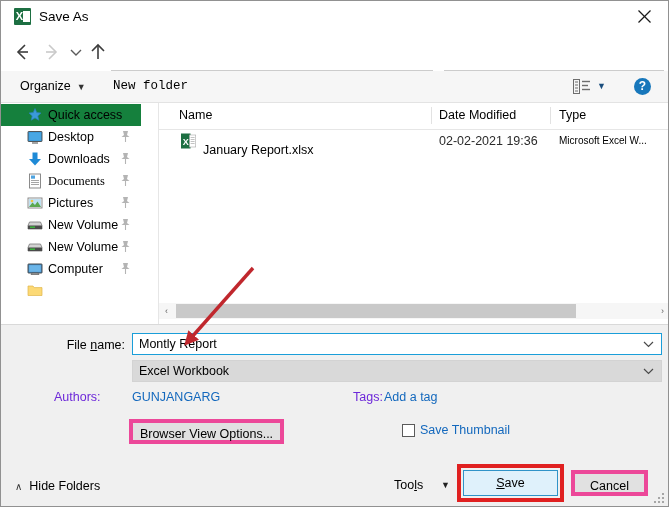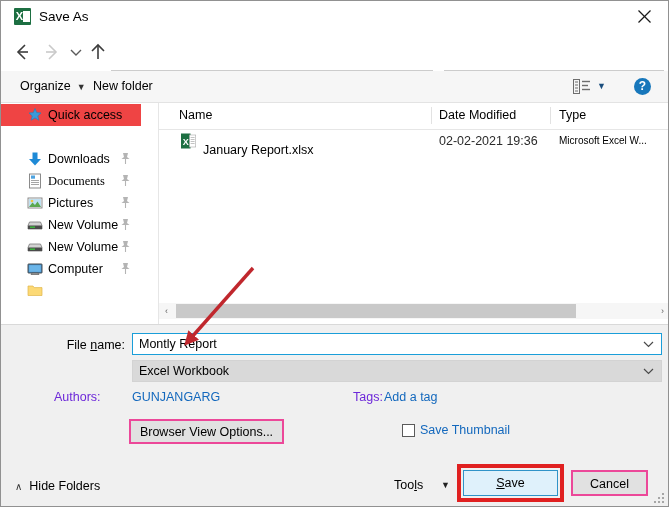--- a/index.html
+++ b/index.html
@@ -186,21 +186,21 @@
     position: absolute;
     top: 0;
     height: 31px;
     line-height: 31px;
     font-size: 12.5px;
     color: #000;
     cursor: default;
   }
   .tb-organize { left: 19px; }
   .tb-organize .caret { margin-left: 6px; font-size: 9px; color: #333; }
-  .tb-newfolder { left: 92px; }
+  .tb-newfolder { left: 112px; font-family: Liberation Mono, monospace; }
   .tb-viewicon {
     position: absolute;
     left: 572px; top: 8px;
     width: 17px; height: 15px;
     cursor: default;
   }
   .tb-viewcaret {
     position: absolute;
     left: 596px; top: 0;
     height: 31px; line-height: 31px;
@@ -236,21 +236,21 @@
     width: 140px; height: 100%;
     background: #ffffff;
     overflow: hidden;
   }
   .side-item {
     position: absolute;
     left: 0;
     width: 140px; height: 22px;
     cursor: default;
   }
-  .side-item.selected { background: #ef4444; }
+  .side-item.selected { background: #15803d; }
   .side-icon {
     position: absolute;
     left: 26px; top: 3px;
     width: 16px; height: 16px;
   }
   .side-label {
     position: absolute;
     left: 47px; top: 0;
     height: 22px; line-height: 22px;
     font-size: 12.5px;
@@ -426,21 +426,21 @@
     cursor: default;
   }
   .lbl-authors { left: 53px; top: 62px; }
   .val-authors { left: 131px; top: 62px; }
   .lbl-tags    { left: 352px; top: 62px; }
   .val-tags    { left: 383px; top: 62px; }
 
   .btn {
     position: absolute;
     background: #e1e1e1;
-    border: 2px solid #ec4899;
+    border: 4px solid #ec4899;
     box-sizing: border-box;
     font-size: 12.5px;
     color: #000;
     text-align: center;
     cursor: default;
   }
   .btn-browserview {
     left: 128px; top: 94px;
     width: 155px; height: 25px;
     line-height: 23px;
@@ -639,20 +639,36 @@
 
       <div class="side-item selected" style="top:1px;">
         <div class="side-icon">
           <svg width="16" height="16" viewBox="0 0 16 16">
             <path d="M8 1.5 L9.7 5.6 L14 6 L10.8 8.9 L11.8 13.2 L8 10.9 L4.2 13.2 L5.2 8.9 L2 6 L6.3 5.6 Z" fill="#3a9ad9" stroke="#2a7fb8" stroke-width="0.7"></path>
           </svg>
         </div>
         <div class="side-label">Quick access</div>
       </div>
 
+      <div class="side-item" style="top:23px;">
+        <div class="side-icon">
+          <svg width="16" height="16" viewBox="0 0 16 16">
+            <rect x="1" y="2.5" width="14" height="10" rx="0.5" fill="#3a9ad9" stroke="#4a4a4a" stroke-width="0.9"></rect>
+            <rect x="2.2" y="3.7" width="11.6" height="7.6" fill="#49a7e4"></rect>
+            <line x1="5" y1="14" x2="11" y2="14" stroke="#4a4a4a" stroke-width="1"></line>
+          </svg>
+        </div>
+        <div class="side-label">Desktop</div>
+        <div class="side-pin">
+          <svg width="11" height="13" viewBox="0 0 11 13">
+            <path d="M3 1 L8 1 L7 5 L9.5 7 L1.5 7 L4 5 Z" fill="#b4b4b4"></path>
+            <line x1="5.5" y1="7" x2="5.5" y2="12" stroke="#b4b4b4" stroke-width="1.1"></line>
+          </svg>
+        </div>
+      </div>
 
       <div class="side-item" style="top:45px;">
         <div class="side-icon">
           <svg width="16" height="16" viewBox="0 0 16 16">
             <rect x="5.5" y="1.5" width="5" height="6.5" fill="#1e8ad6"></rect>
             <path d="M2 8 L14 8 L8 14.5 Z" fill="#1e8ad6"></path>
           </svg>
         </div>
         <div class="side-label">Downloads</div>
         <div class="side-pin">

